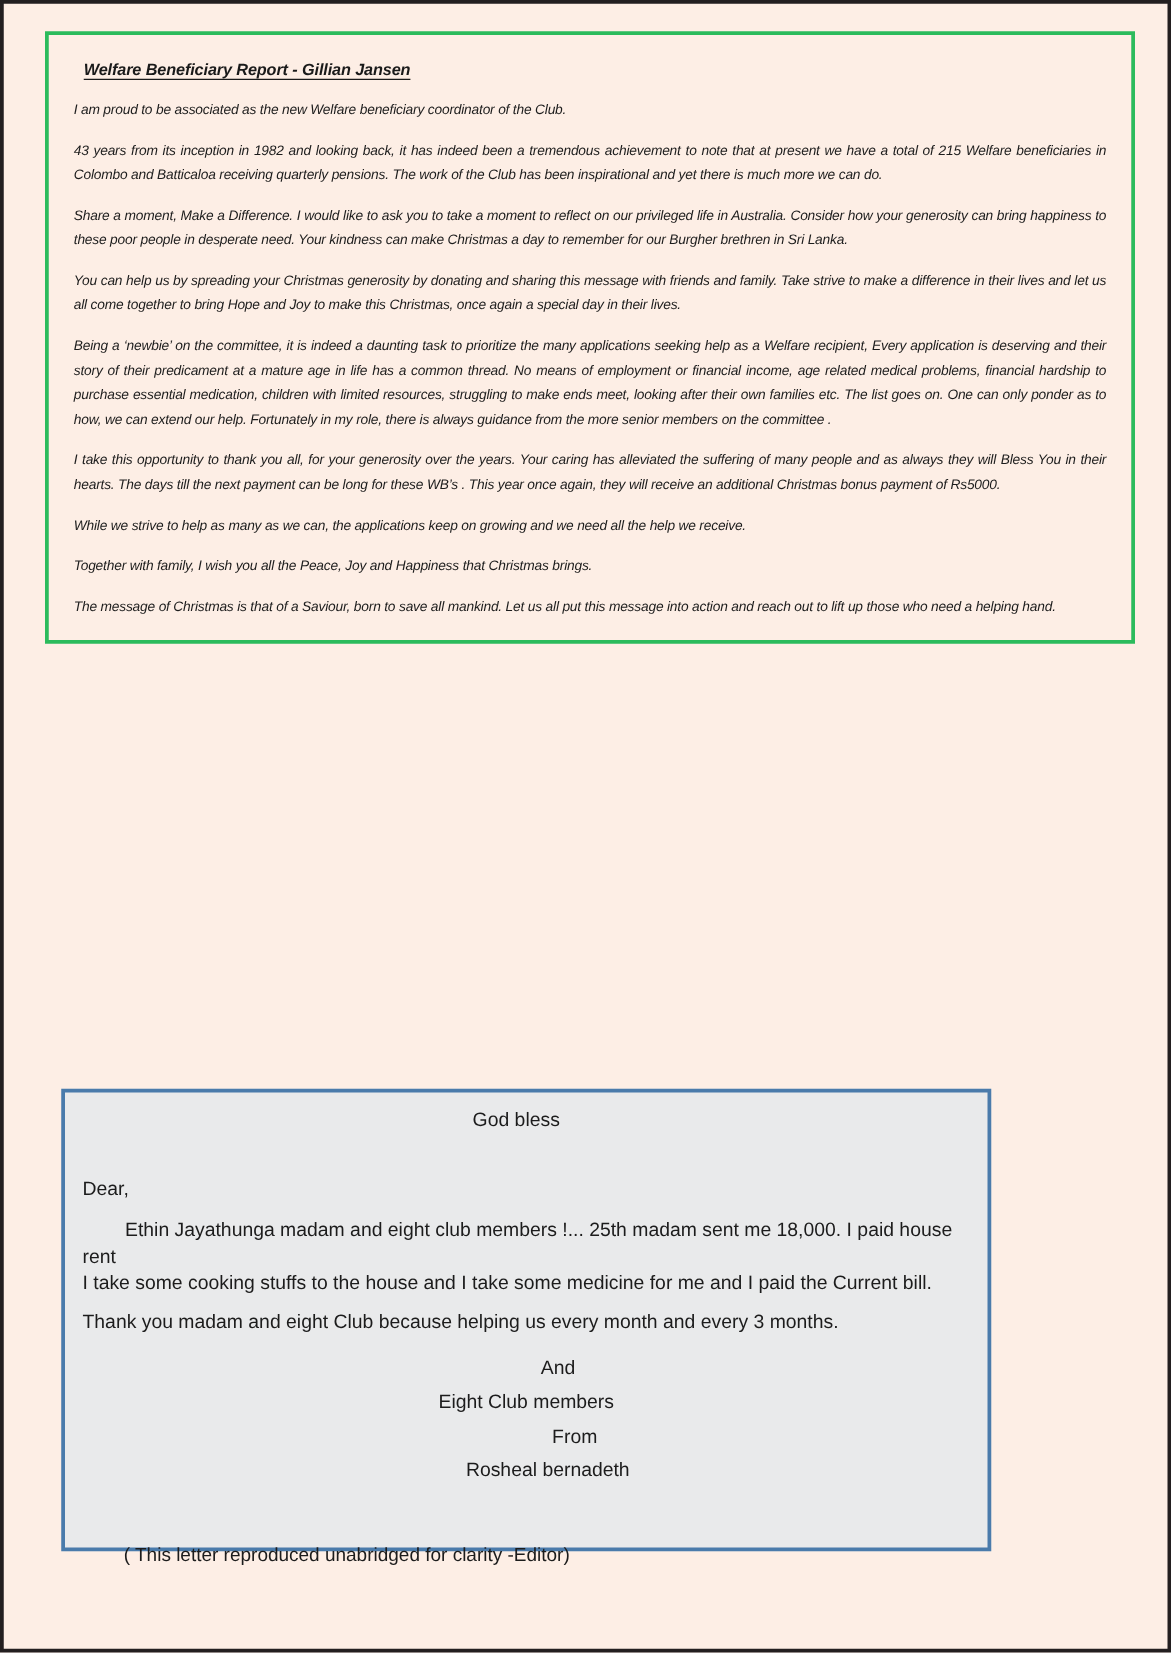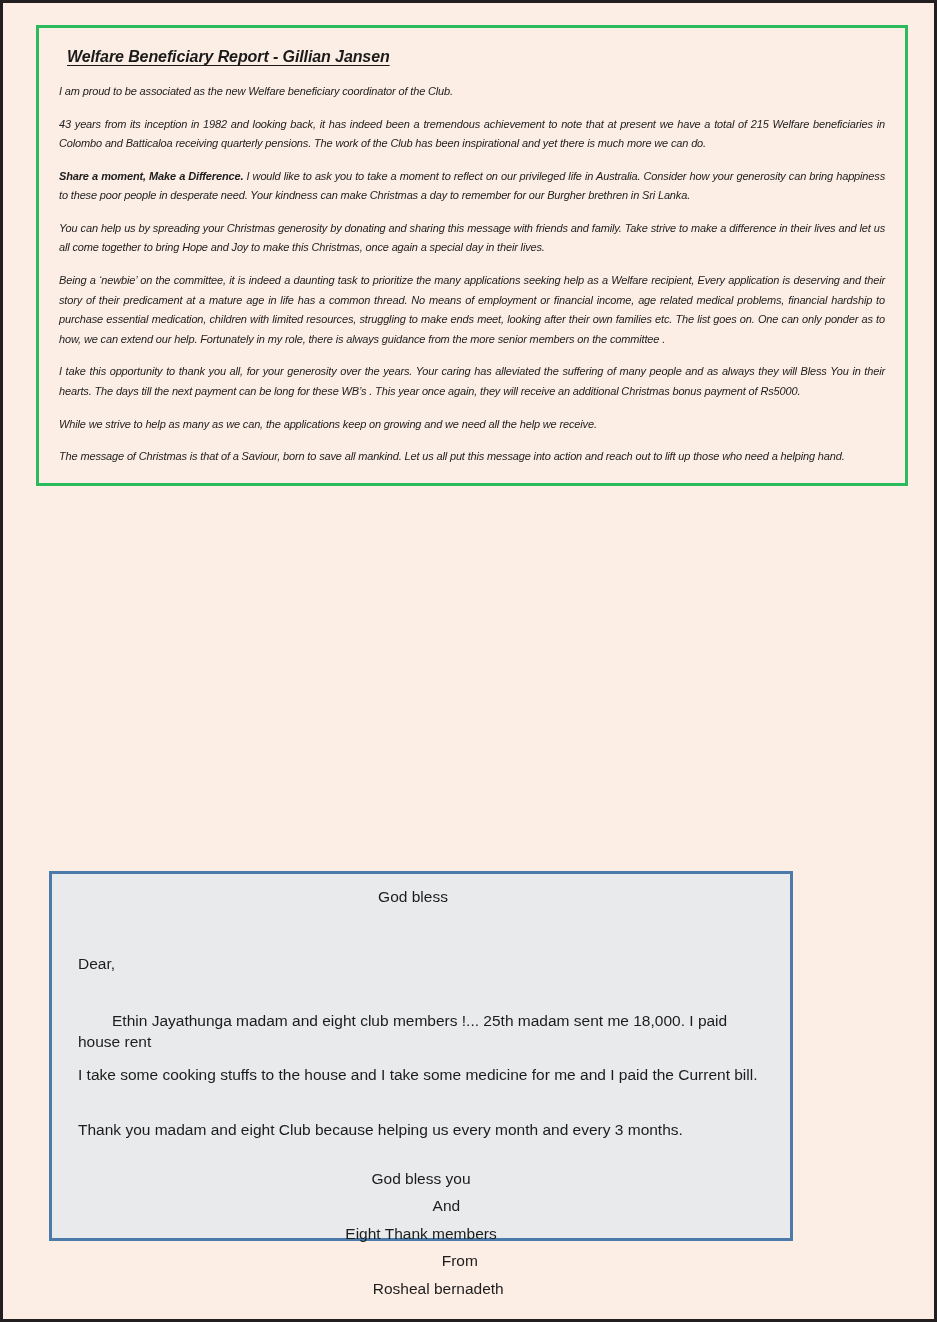--- a/index.html
+++ b/index.html
@@ -32,40 +32,40 @@
     width: 872px;
     box-sizing: border-box;
     border: 3px solid #2bbb5c;
     background: #fdeee5;
     padding: 16px 20px 14px 20px;
   }
 
   .report-title {
     font-style: italic;
     font-weight: bold;
-    font-size: 16px;
+    font-size: 13px;
     letter-spacing: -0.1px;
     color: #1a1a1a;
     text-decoration: underline;
     text-underline-offset: 3px;
     margin: 4px 0 16px 8px;
     display: inline-block;
   }
 
   .rp {
     font-style: italic;
     font-size: 11px;
     line-height: 1.78;
     color: #1c1c1c;
     margin: 0 0 13px 0;
     text-align: justify;
     letter-spacing: -0.15px;
   }
   .rp:last-child { margin-bottom: 2px; }
-  .rp b { font-weight: bold; font-style: italic; }
+  .rp b { font-weight: normal; font-style: italic; }
 
   .rp.nojust { text-align: left; }
 
   
   .letter-box {
     position: absolute;
     left: 46px;
     top: 868px;
     width: 744px;
     height: 370px;
@@ -79,21 +79,21 @@
     text-align: center;
     font-size: 15.5px;
     color: #1c1c1c;
     margin: 2px 0 0 0;
     padding-right: 16px;
   }
 
   .letter-p {
     font-size: 15.5px;
     color: #1c1c1c;
-    margin: 12px;
+    margin: 0;
     line-height: 1.35;
   }
 
   .lb-spacer-1 { height: 36px; }
   .lb-spacer-2 { height: 12px; }
   .lb-spacer-3 { height: 10px; }
   .lb-spacer-4 { height: 12px; }
   .lb-spacer-5 { height: 30px; }
 
   .letter-body-indent { text-indent: 34px; }
@@ -133,20 +133,21 @@
     </p>
 
     <p class="rp">You can help us by spreading your Christmas generosity by donating and sharing this message with friends and family.  Take strive to make a difference in their lives and let us all come together to bring Hope and Joy to make this Christmas, once again a special day in their lives.</p>
 
     <p class="rp">Being a ‘newbie’  on the committee, it is indeed a daunting task to prioritize the many applications seeking help as a Welfare recipient,  Every application is deserving and their story of their predicament at a mature age in life has a common thread.  No means of employment or financial income, age related medical  problems, financial hardship to purchase essential medication, children with limited resources, struggling to make ends meet, looking after their own families etc.  The list goes on.  One can only ponder as to how, we can  extend our help.  Fortunately in my role,  there is always guidance from the more senior members on the  committee .</p>
 
     <p class="rp">I take this opportunity to thank you all, for your generosity over the years.  Your caring has alleviated the suffering of many people and as always they will Bless You  in their hearts.  The days till the next payment can be long for these WB’s .  This year once again, they will receive an additional Christmas bonus payment of Rs5000.</p>
 
     <p class="rp nojust">While we strive to help as many as we can, the applications keep on growing and we need all the help we receive.</p>
 
+    <p class="rp nojust">Together with family, I wish you all the Peace, Joy and Happiness that Christmas brings.</p>
 
     <p class="rp">The message of Christmas is that of a Saviour, born to save all mankind.  Let us all put this message into action and reach out to lift up those who need a helping hand.</p>
   </div>
 
   <div class="letter-box">
 
     <div class="letter-head">God bless</div>
 
     <div class="lb-spacer-1"></div>
 
@@ -157,23 +158,22 @@
     <p class="letter-p letter-body-indent">Ethin Jayathunga  madam  and eight club members  !...  25th  madam sent me 18,000.   I paid house rent</p>
 
     <p class="letter-p">I take some cooking stuffs to the house and I take some medicine for me and I paid the Current bill.</p>
 
     <div class="lb-spacer-3"></div>
 
     <p class="letter-p">Thank you madam and eight Club because helping us every month and every 3 months.</p>
 
     <div class="lb-spacer-4"></div>
 
-    <div class="sig-line">God bless you</div>
     <div class="sig-line">            And</div>
-    <div class="sig-line">Eight Thank members</div>
+    <div class="sig-line">Eight Club members</div>
     <div class="sig-line">                  From</div>
     <div class="sig-line">        Rosheal bernadeth</div>
 
     <div class="lb-spacer-5"></div>
 
     <p class="editor-note">( This letter reproduced unabridged for clarity  -Editor)</p>
   </div>
 
 </div>
 

